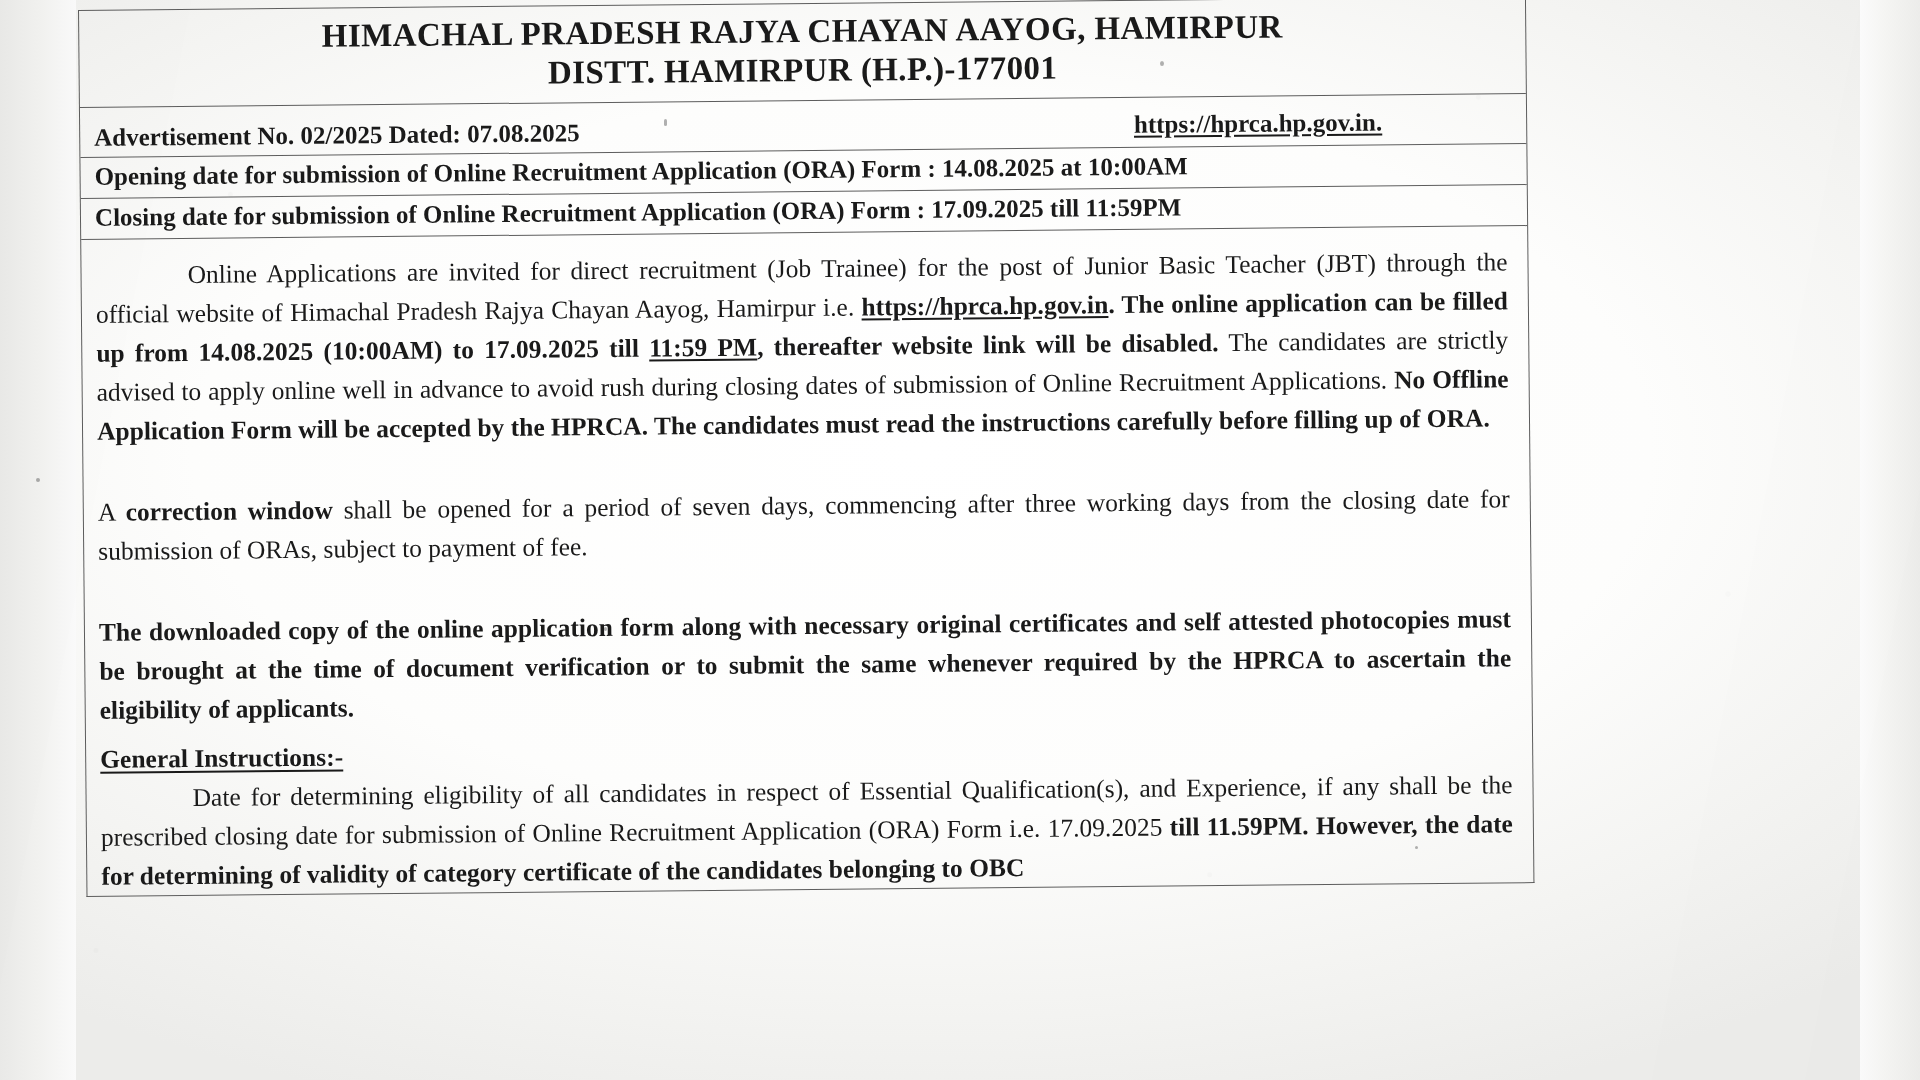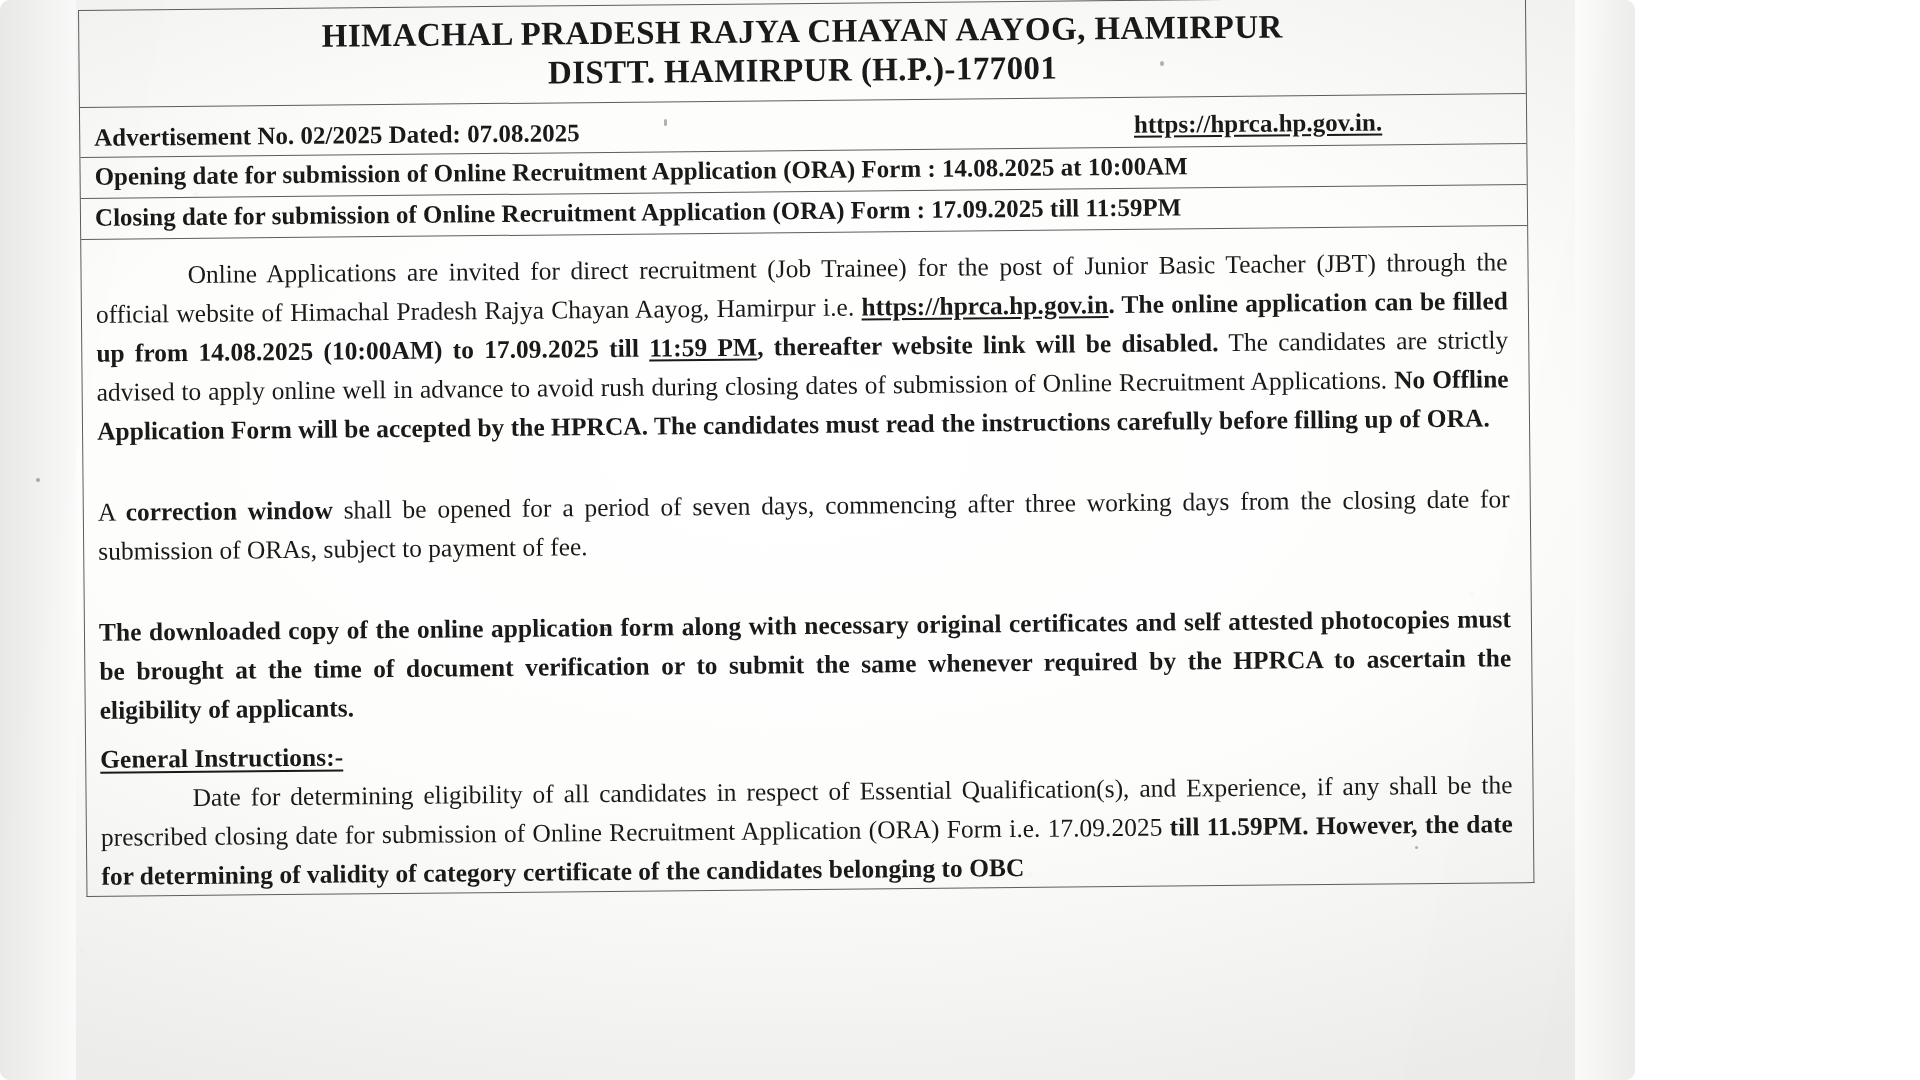--- a/index.html
+++ b/index.html
@@ -10,26 +10,25 @@
   body {
     width: 1920px;
     height: 1080px;
     overflow: hidden;
     font-family: "Liberation Serif", "DejaVu Serif", serif;
   }
 
   
   #scan-page {
     position: relative;
-    width: 1635px;
+    width: 1920px;
     height: 1080px;
     background:
       radial-gradient(ellipse 1400px 700px at 48% 42%, #ffffff 0%, #fdfdfc 52%, #f4f4f2 78%, #ececea 100%);
     overflow: hidden;
-    border-radius: 10px;
   }
   
   #scan-noise {
     position: absolute;
     inset: 0;
     pointer-events: none;
     opacity: .5;
     background-image:
       radial-gradient(circle at 12% 18%, rgba(0,0,0,.035) 0 2px, transparent 3px),
       radial-gradient(circle at 77% 9%, rgba(0,0,0,.03) 0 2px, transparent 3px),

